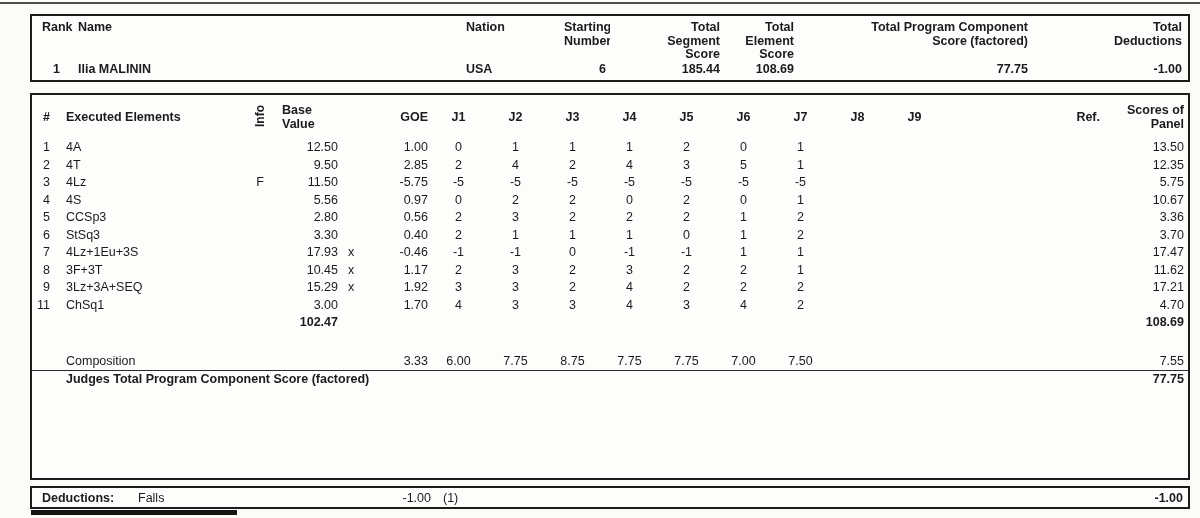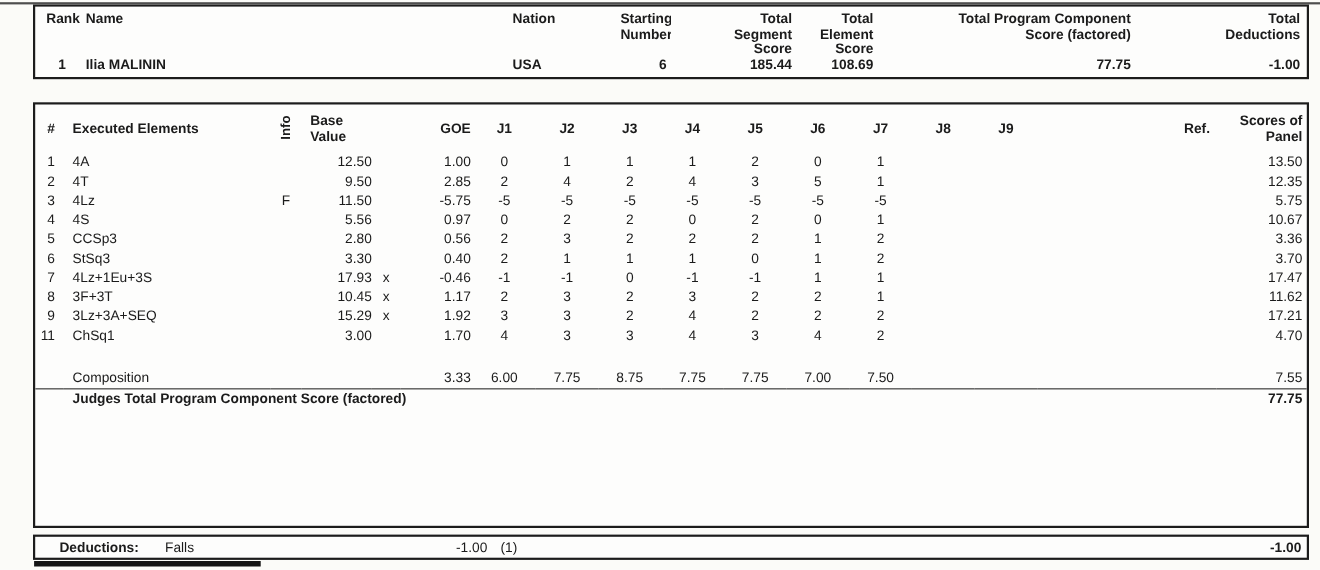--- a/index.html
+++ b/index.html
@@ -9,21 +9,21 @@
     font-family:"Liberation Sans", sans-serif;
     color:#1b1b1b;
     position:relative;
     overflow:hidden;
   }
   .top-rule { position:absolute; top:2px; left:0; width:1200px; height:2px; background:#4e4e4e; }
   .box {
     position:absolute; left:30px; width:1160px;
     background:#fdfdfc; border:2px solid #1c1c1c; overflow:hidden;
   }
-  .summary-box { top:4px; height:68px; }
+  .summary-box { top:14px; height:68px; }
   .main-box { top:93px; height:387px; }
   .ded-box { top:486px; height:23px; }
   .next-edge { position:absolute; top:510px; left:31px; width:206px; height:5px; background:#141414; }
 
   table { border-collapse:collapse; table-layout:fixed; width:100%; }
   th, td { font-size:12.5px; line-height:15px; overflow:hidden; white-space:nowrap; }
   .pre { white-space:pre-line; }
 
   
   .summary-table { height:100%; }
@@ -55,21 +55,21 @@
   .info-head { vertical-align:middle; text-align:center; }
   .info-head .rot { display:inline-block; writing-mode:vertical-rl; transform:rotate(180deg); font-weight:700; font-size:12px; }
   .total-row td { font-weight:700; }
   .spacer-row td { height:21px !important; }
   .comp-header-row td { font-weight:700; height:20px !important; }
   .comp-rows td { height:18px !important; }
   .pcs-total-row td { font-weight:700; height:18px !important; border-top:1.5px solid #2b2b2b; }
 
   
   .ded-inner { display:flex; align-items:center; height:100%; font-size:12.5px; }
-  .ded-label { font-weight:700; margin-left:22px; width:96px; }
+  .ded-label { font-weight:700; margin-left:10px; width:96px; }
   .ded-reason { width:120px; }
   .ded-value { width:173px; text-align:right; }
   .ded-count { margin-left:12px; }
   .ded-fill { flex:1; }
   .ded-total { font-weight:700; margin-right:5px; }
 </style>
 </head>
 <body>
 
 <div class="top-rule"></div>
@@ -348,20 +348,31 @@
           <td class="c-j">3</td>
           <td class="c-j">4</td>
           <td class="c-j">2</td>
           <td class="c-j"></td>
           <td class="c-j"></td>
           <td class="c-ref"></td>
           <td class="c-panel">4.70</td>
         </tr>
       </tbody>
     <tbody>
+      <tr class="total-row">
+        <td class="c-num"></td>
+        <td class="c-el"></td>
+        <td class="c-info"></td>
+        <td class="c-bv">102.47</td>
+        <td class="c-x"></td>
+        <td class="c-goe"></td>
+        <td colspan="9"></td>
+        <td class="c-ref"></td>
+        <td class="c-panel">108.69</td>
+      </tr>
       <tr class="spacer-row">
           <td colspan="17"></td>
         </tr>
     </tbody>
     <tbody class="comp-rows">
         <tr>
           <td class="c-compname" colspan="3">Composition</td>
           <td class="c-goe" colspan="3">3.33</td>
           <td class="c-j">6.00</td>
           <td class="c-j">7.75</td>

